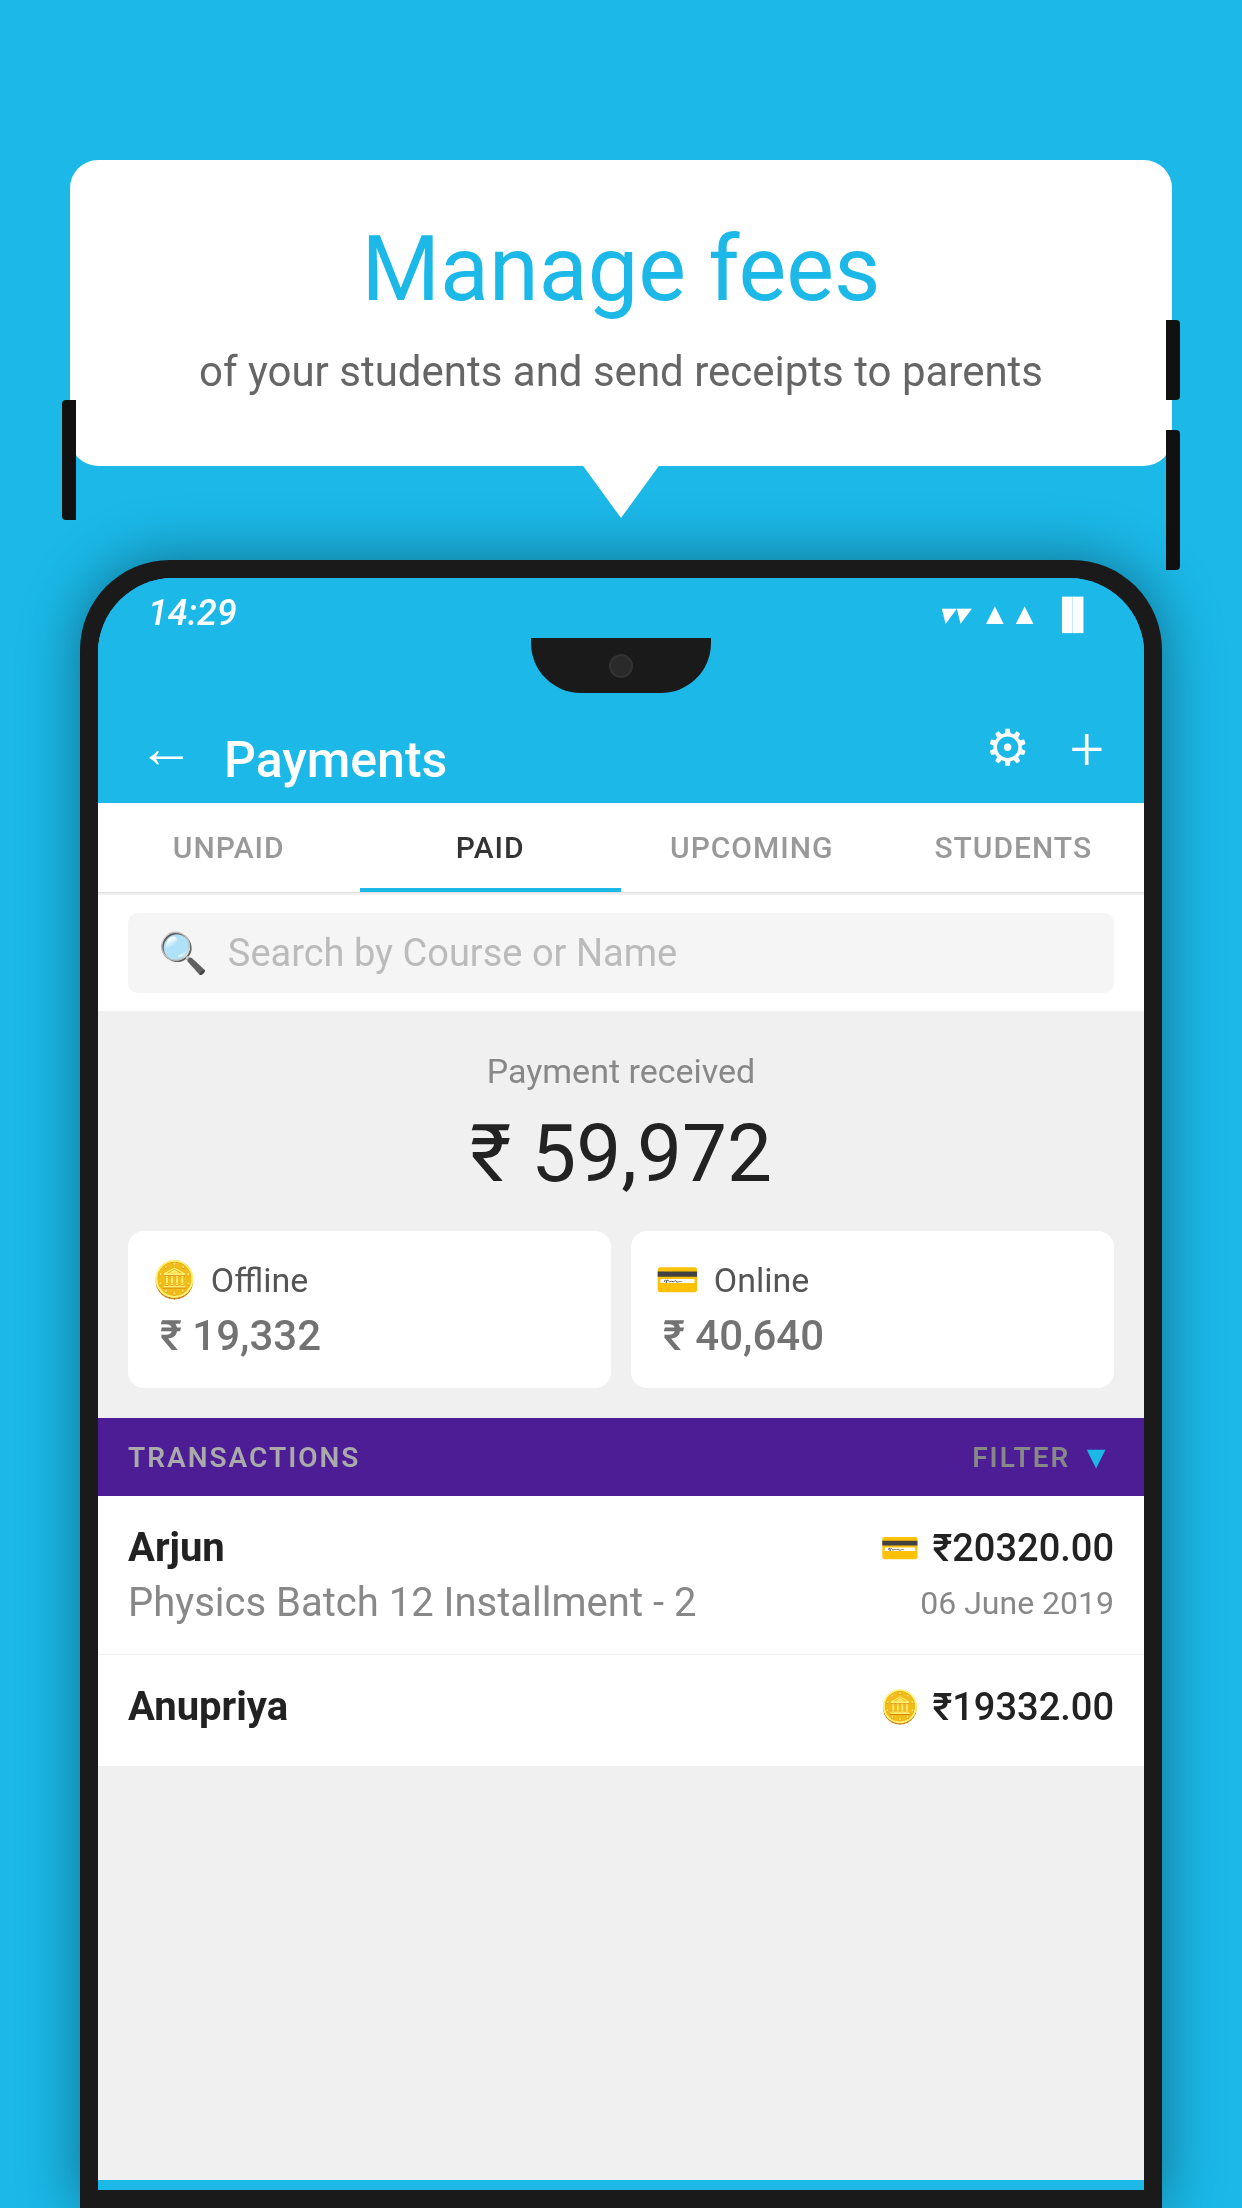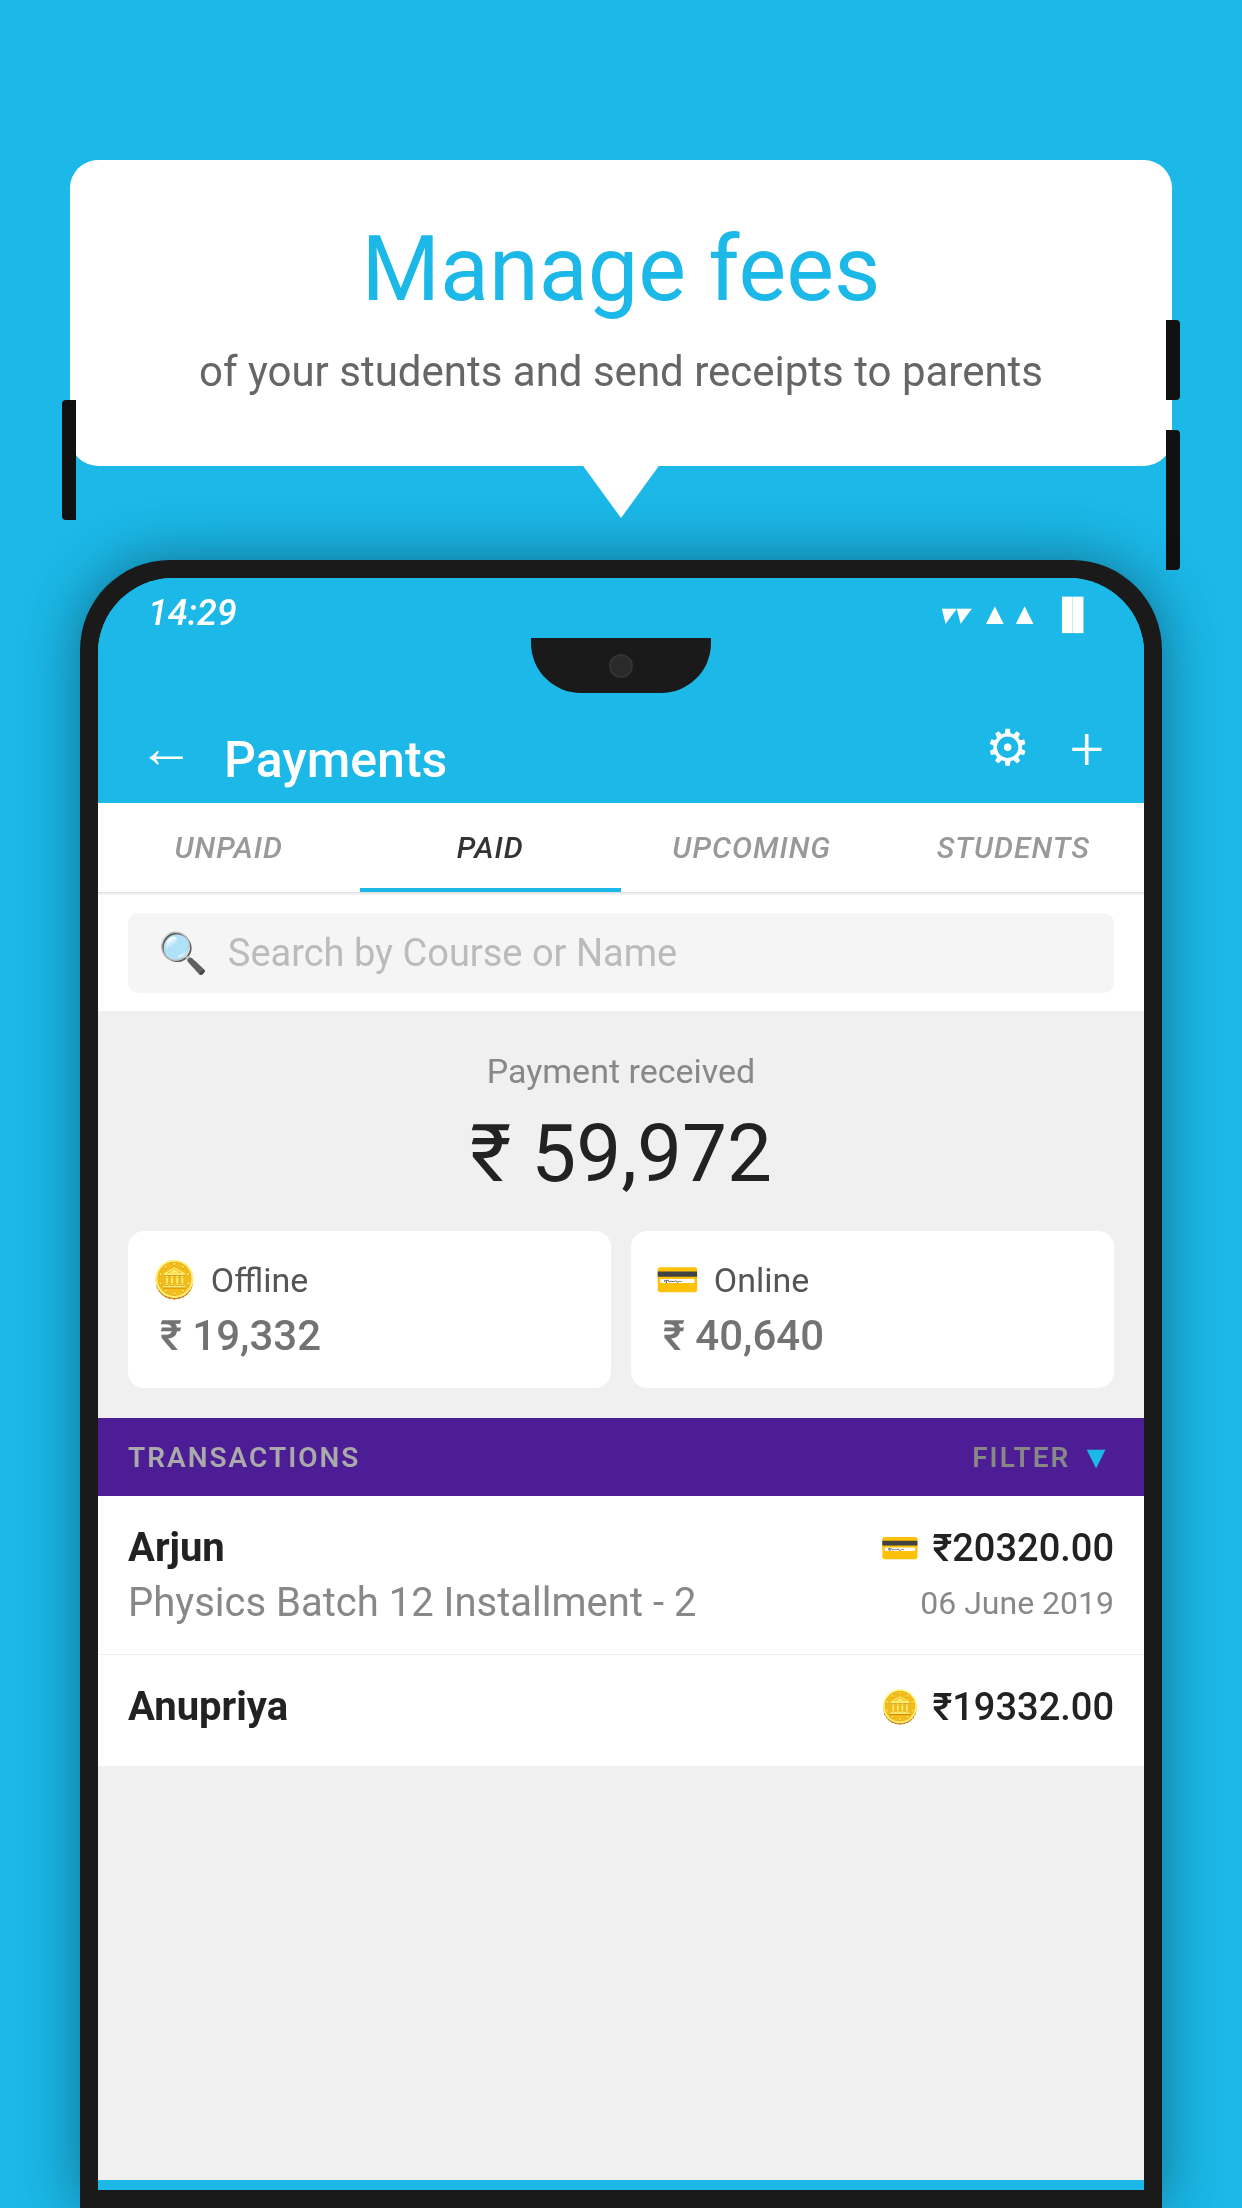--- a/index.html
+++ b/index.html
@@ -164,21 +164,20 @@
       overflow: hidden;
     }
 
     
     .tabs {
       background: white;
       display: flex;
       height: 90px;
       align-items: stretch;
       border-bottom: 1px solid #e0e0e0;
-      font-style: italic;
     }
 
     .tab {
       flex: 1;
       display: flex;
       align-items: center;
       justify-content: center;
       font-size: 30px;
       font-weight: 500;
       color: #999;

